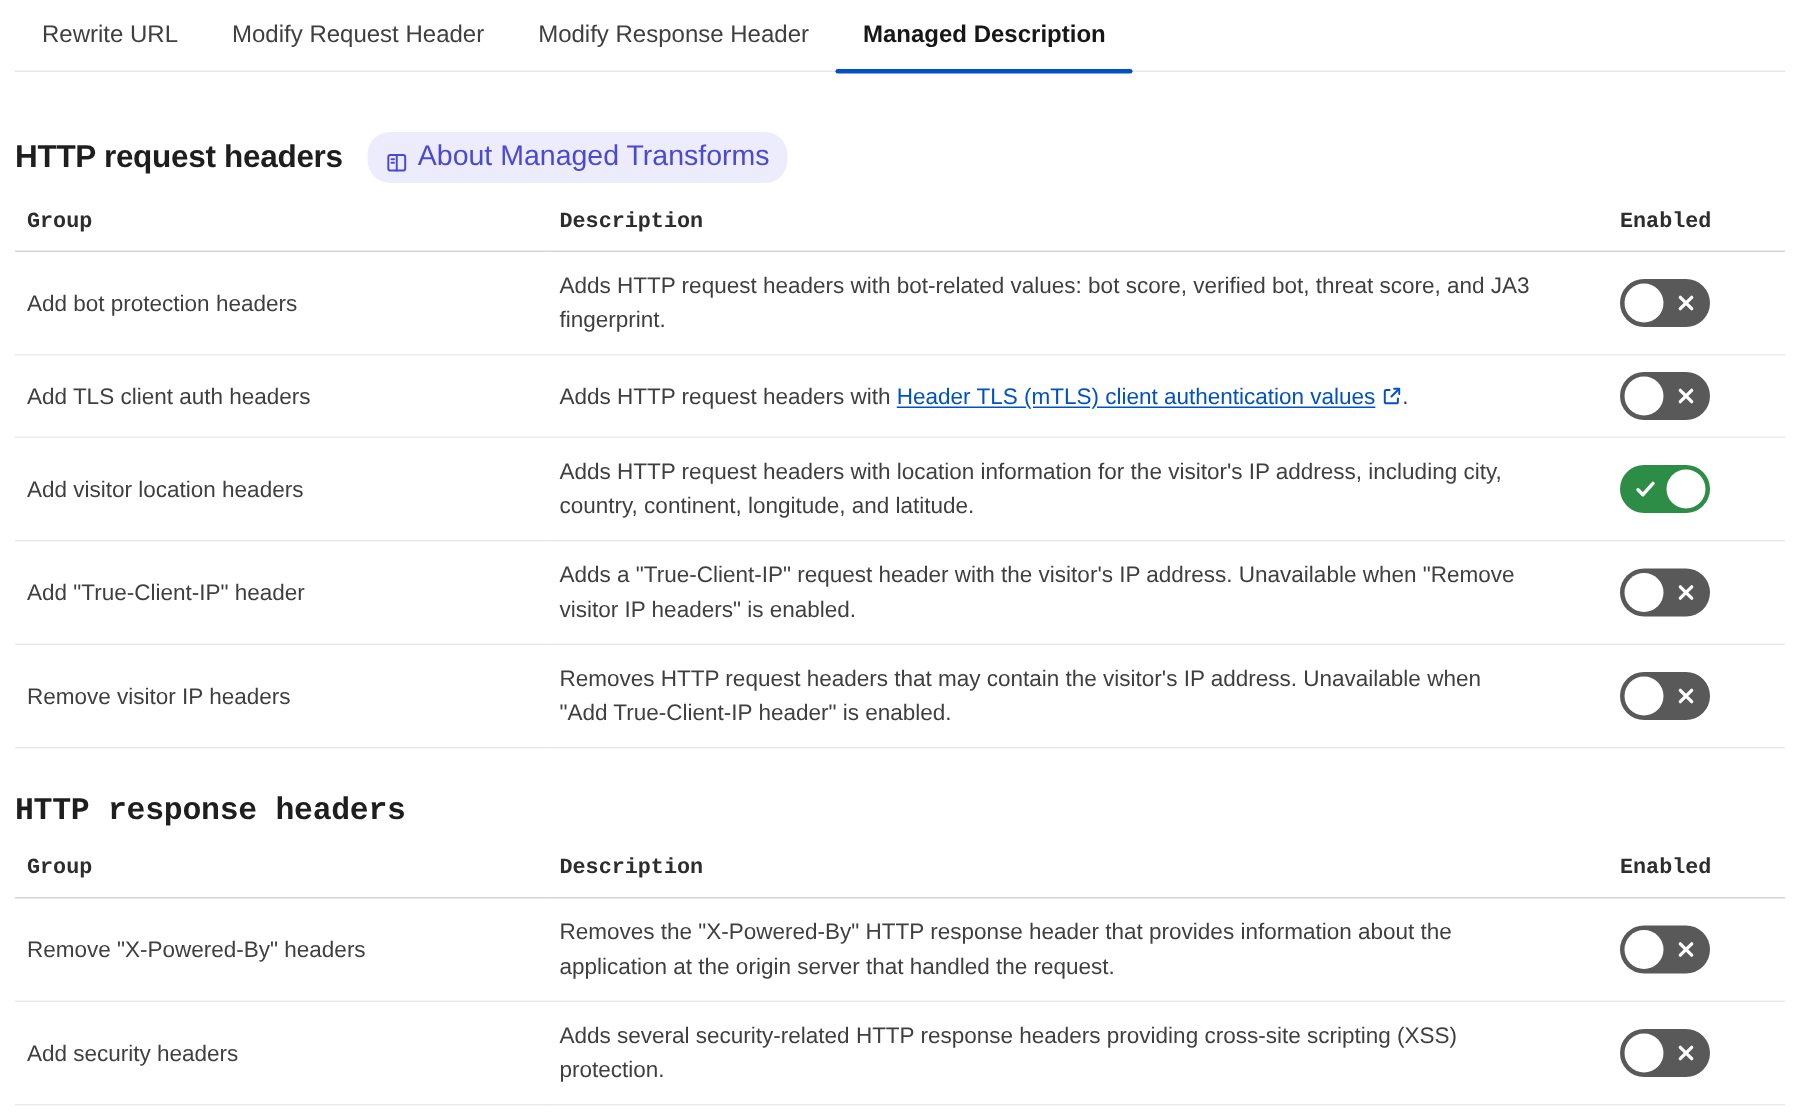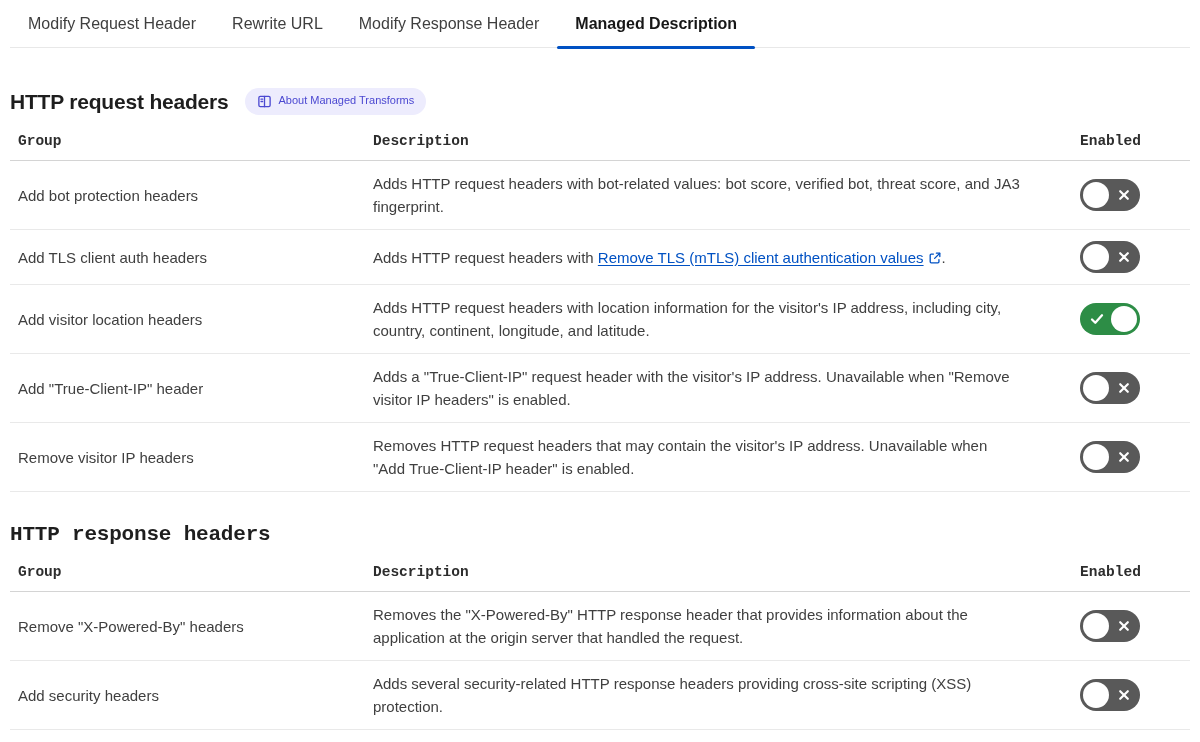--- a/index.html
+++ b/index.html
@@ -57,25 +57,25 @@
   .section-head.second { margin-top: 31px; font-family: Liberation Mono, monospace; }
   .section-title {
     font-size: 21px;
     font-weight: 700;
     color: #1e1e1e;
     margin: 0;
     letter-spacing: -0.2px;
   }
   .badge {
     display: inline-flex;
-    align-items: flex-start;
+    align-items: flex-end;
     gap: 7px;
     background: var(--badge-bg);
     color: var(--badge-text);
-    font-size: 11px;
+    font-size: 19px;
     padding: 6px 12px;
     border-radius: 15px;
     cursor: pointer;
     border: none;
     font-family: inherit;
   }
   .badge svg { flex: 0 0 auto; }
 
   
   table {
@@ -139,22 +139,22 @@
   }
   .toggle.off .glyph { right: 10px; }
   .toggle.on  .glyph { left: 10px; }
 </style>
 </head>
 <body>
 
 <div class="page">
 
   <nav class="tabbar" id="tabbar">
+      <div class="tab">Rewrite URL</div>
       <div class="tab">Modify Request Header</div>
-      <div class="tab">Rewrite URL</div>
       <div class="tab">Modify Response Header</div>
       <div class="tab active">Managed Description</div>
     </nav>
 
   <div class="section-head">
     <h1 class="section-title">HTTP request headers</h1>
     <button class="badge">
       <svg width="15" height="15" viewBox="0 0 16 16" fill="none" stroke="currentColor" stroke-width="1.4" stroke-linecap="round">
         <rect x="2" y="2.5" width="12" height="11" rx="1.5"></rect>
         <line x1="8" y1="2.5" x2="8" y2="13.5"></line>
@@ -186,21 +186,21 @@
             <button class="toggle off" role="switch" aria-checked="false">
               <svg class="glyph" width="12" height="12" viewBox="0 0 12 12">
                 <path d="M2.2 2.2 L9.8 9.8 M9.8 2.2 L2.2 9.8" stroke="#fff" stroke-width="2.2" stroke-linecap="round"></path>
               </svg>
               <span class="knob"></span>
             </button>
           </td>
         </tr>
         <tr>
           <td class="group-cell">Add TLS client auth headers</td>
-          <td class="desc-cell">Adds HTTP request headers with <a class="link" href="#">Remove TLS (mTLS) client authentication values</a><svg class="ext-icon" width="14" height="14" viewBox="0 0 16 16" fill="none" stroke="#0051c3" stroke-width="1.5" stroke-linecap="round" stroke-linejoin="round">
+          <td class="desc-cell">Adds HTTP request headers with <a class="link" href="#">Header TLS (mTLS) client authentication values</a><svg class="ext-icon" width="14" height="14" viewBox="0 0 16 16" fill="none" stroke="#0051c3" stroke-width="1.5" stroke-linecap="round" stroke-linejoin="round">
               <path d="M6.2 3.5 H3.7 C3 3.5 2.5 4 2.5 4.7 V12.3 C2.5 13 3 13.5 3.7 13.5 H11.3 C12 13.5 12.5 13 12.5 12.3 V9.8"></path>
               <path d="M9.6 2.5 H13.5 V6.4"></path>
               <path d="M13.3 2.7 L7.6 8.4"></path>
             </svg>.</td>
           <td class="toggle-cell">
             <button class="toggle off" role="switch" aria-checked="false">
               <svg class="glyph" width="12" height="12" viewBox="0 0 12 12">
                 <path d="M2.2 2.2 L9.8 9.8 M9.8 2.2 L2.2 9.8" stroke="#fff" stroke-width="2.2" stroke-linecap="round"></path>
               </svg>
               <span class="knob"></span>

